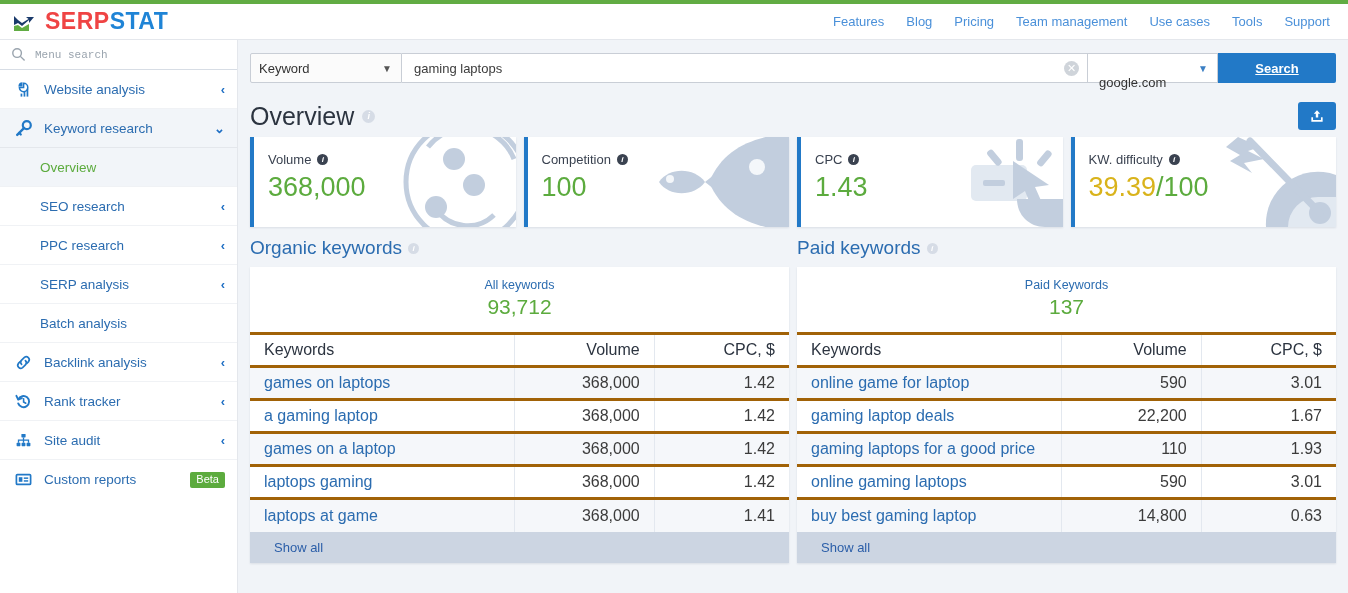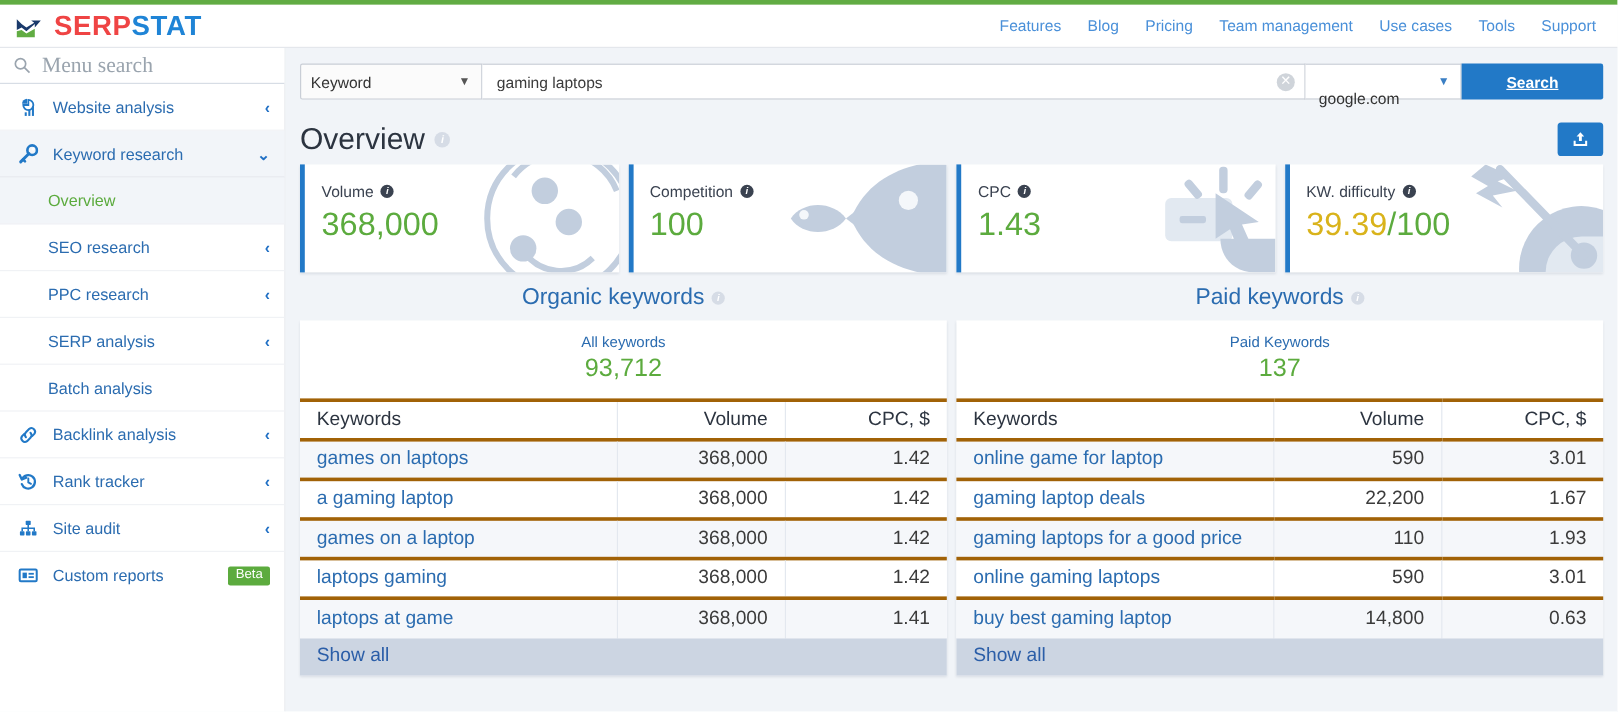--- a/index.html
+++ b/index.html
@@ -40,22 +40,22 @@
 
   
   .sidebar { width: 238px; background: #ffffff; border-right: 1px solid #e4e7ec;
              flex-shrink: 0; display: flex; flex-direction: column; }
   .menu-search {
     height: 30px; display: flex; align-items: center; gap: 9px;
     padding-left: 11px; border-bottom: 1px solid #d7dde5;
     background: #fff;
   }
   .menu-search input {
-    border: none; outline: none; font-size: 18px; color: #555;
-    font-family: Liberation Serif, serif; background: transparent;
+    border: none; outline: none; font-size: 11px; color: #555;
+    font-family: Liberation Mono, monospace; background: transparent;
     width: 170px;
   }
   .menu-search input::placeholder { color: #9aa4ae; }
 
   .nav-item {
     height: 39px; display: flex; align-items: center;
     padding: 0 12px 0 13px; gap: 11px; cursor: pointer;
     border-bottom: 1px solid #f0f2f5;
   }
   .nav-item .ico { width: 20px; display:flex; align-items:center; justify-content:center; flex-shrink:0;}
@@ -159,21 +159,20 @@
     position: absolute; right: 0; top: 0; height: 90px; z-index: 1;
     opacity: 1;
   }
 
   
   .panels { display: flex; gap: 8px; padding: 10px 12px 0 12px; }
   .panel { flex: 1; min-width: 0; }
   .panel-heading {
     font-size: 19px; color: #2b6cb0; display: flex; align-items: center;
     padding-bottom: 8px;
-    justify-content: center;
   }
   .panel-box { background: #fff; box-shadow: 0 1px 2px rgba(20,40,70,.10); }
   .panel-total { text-align: center; padding: 11px 0 13px; }
   .panel-total .t-label { font-size: 12.5px; color: #2b6cb0; font-weight: normal; }
   .panel-total .t-value { font-size: 21px; color: #5cab3e; margin-top: 3px; }
 
   table.kw { width: 100%; border-collapse: collapse; table-layout: fixed; }
   table.kw th, table.kw td {
     font-size: 16px; font-weight: normal; padding: 0 14px; height: 33px;
     border-top: 3px solid #a16207; border-left: 1px solid #e3e8ef;
@@ -185,21 +184,21 @@
   table.kw td { text-align: right; color: #3b3b3b; }
   table.kw td.kw-col a { color: #2b6cb0; text-decoration: none; }
   table.kw tbody tr:nth-child(odd) { background: #f5f7fa; }
   table.kw tbody tr:nth-child(even) { background: #ffffff; }
   .col-kw { width: 49%; }
   .col-vol { width: 26%; }
   .col-cpc { width: 25%; }
 
   .show-all {
     background: #ccd5e2; height: 31px; display: flex; align-items: center;
-    padding-left: 14px; font-size: 16px; color: #2b5ea8; cursor: pointer; text-align: right;
+    padding-left: 24px; font-size: 13px; color: #2b5ea8; cursor: pointer; text-align: right;
   }
 </style>
 </head>
 <body>
 
 <div class="green-rule"></div>
 
 <div class="header">
   <div class="logo">
     <svg class="logo-mark" viewBox="0 0 26 20">

